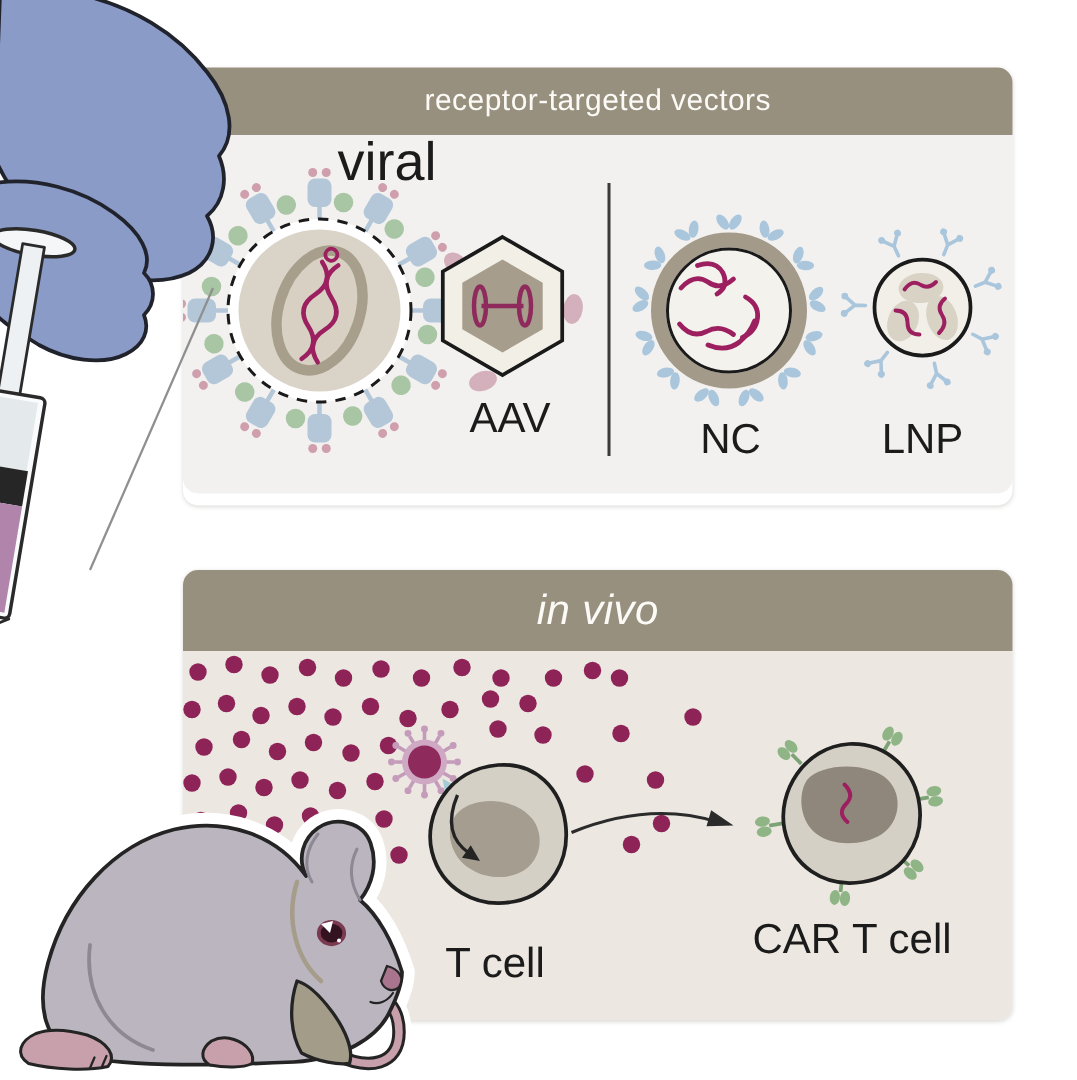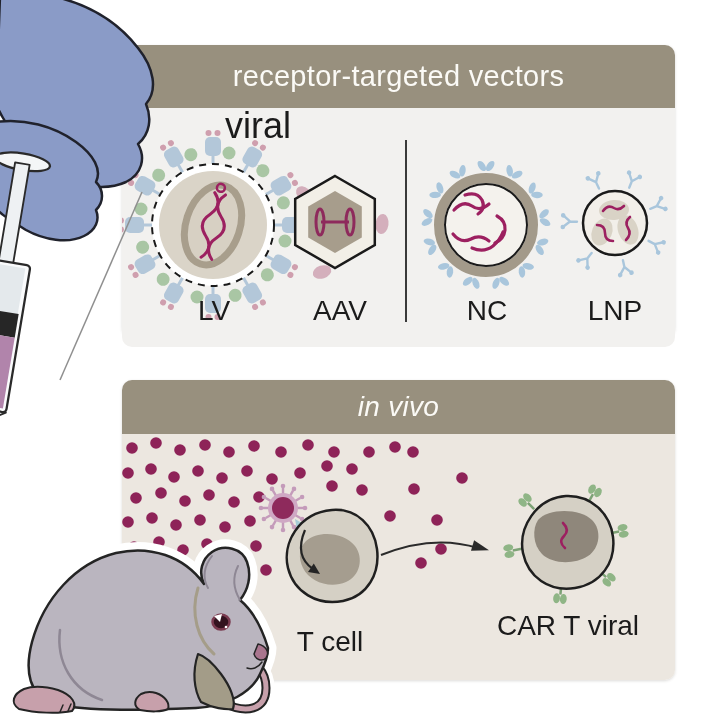--- a/index.html
+++ b/index.html
@@ -1,22 +1,22 @@
 <!DOCTYPE html>
 <html><head>
 <meta charset="utf-8">
 <style>
   html,body{margin:0;padding:0;background:#fff;}
   .canvas{position:relative;width:718px;height:720px;background:#ffffff;overflow:hidden;
           font-family:"Liberation Sans",sans-serif;color:#1b1b1b;}
   .panel{position:absolute;width:553px;box-shadow:0 1px 3px rgba(60,55,45,.18);border-radius:10px;}
   .p1{left:122px;top:45px;height:292px;}
   .p2{left:122px;top:380px;height:300px;}
-  .hdr{height:63px;background:#98907e;border-radius:10px 10px 0 0;display:flex;align-items:center;
-       justify-content:center;color:#fbfaf6;font-size:29px;letter-spacing:.3px;}
+  .hdr{height:45px;background:#98907e;border-radius:10px 10px 0 0;display:flex;align-items:center;
+       justify-content:center;color:#fbfaf6;font-size:20px;letter-spacing:.3px;}
   .p2 .hdr{height:54px;font-size:28px;}
   .hdr .it{font-style:italic;}
   .pbody{position:relative;background:#f2f1ef;border-radius:0 0 10px 10px;overflow:hidden;}
   .p1 .pbody{height:239px;}
   .p2 .pbody{height:246px;background:#ece7e0;}
   .pbody svg{position:absolute;left:0;top:0;display:block;}
   .lbl{position:absolute;font-size:28px;text-align:center;line-height:32px;}
   .cat{font-size:36px;line-height:30px;}
   .overlay{position:absolute;left:0;top:0;z-index:5;pointer-events:none;}
 </style>
@@ -259,22 +259,21 @@
           <g stroke="#9c2060" stroke-width="2.6" fill="none" stroke-linecap="round">
             <path d="M 603,201 q 5,-7 11,-3 q 5,3 10,-2"></path>
             <path d="M 597,215 q 8,0 8,8 q 0,8 8,8"></path>
             <path d="M 630,207 q -6,5 -2,11 q 4,6 -2,12"></path>
           </g>
         </g>
       </svg>
 
       <div class="lbl cat" style="left:76px;top:3px;width:120px;">viral</div>
 
-      <div class="lbl" style="left:42px;top:187px;width:100px;">LV</div>
-      <div class="lbl" style="left:168px;top:187px;width:100px;">AAV</div>
+      <div class="lbl" style="left:168px;top:173px;width:100px;">AAV</div>
       <div class="lbl" style="left:315px;top:187px;width:100px;">NC</div>
       <div class="lbl" style="left:443px;top:187px;width:100px;">LNP</div>
     </div>
   </section>
 
   <section class="panel p2">
     <div class="hdr">
       <span class="it">in vivo</span>
     </div>
     <div class="pbody">
@@ -423,21 +422,21 @@
             </g>
           <path d="M 566,496 C 591,495 610,513 613,537 C 616,562 601,584 575,588
                    C 549,592 528,577 523,553 C 518,528 536,498 566,496 Z" fill="#d5d0c5" stroke="#1f1f1f" stroke-width="2.5" stroke-linejoin="round"></path>
           <path d="M 538,520 C 548,508 580,508 592,520 C 602,530 600,548 588,556
                    C 574,565 552,564 542,554 C 533,545 532,529 538,520 Z" fill="#8f877b"></path>
           <path d="M 563,523 q 7,7 1,13 q -6,6 1,12" stroke="#9c2060" stroke-width="2.6" fill="none" stroke-linecap="round"></path>
         </g>
       </svg>
 
       <div class="lbl" style="left:138px;top:192px;width:140px;">T cell</div>
-      <div class="lbl" style="left:356px;top:176px;width:180px;">CAR T viral</div>
+      <div class="lbl" style="left:356px;top:176px;width:180px;">CAR T cell</div>
     </div>
   </section>
 
   <svg class="overlay" width="718" height="720" viewBox="0 0 718 720">
 
     <line x1="60" y1="380" x2="142" y2="192" stroke="#8f8f8f" stroke-width="1.5"></line>
 
     <g stroke="#20222c" stroke-width="2.5" fill="#8a9bc7" stroke-linejoin="round">
       <path d="M 0,-4 L 52,-4 C 88,4 118,22 138,48 C 154,68 158,90 146,104
                C 152,118 150,134 138,144 C 146,158 142,174 126,182

